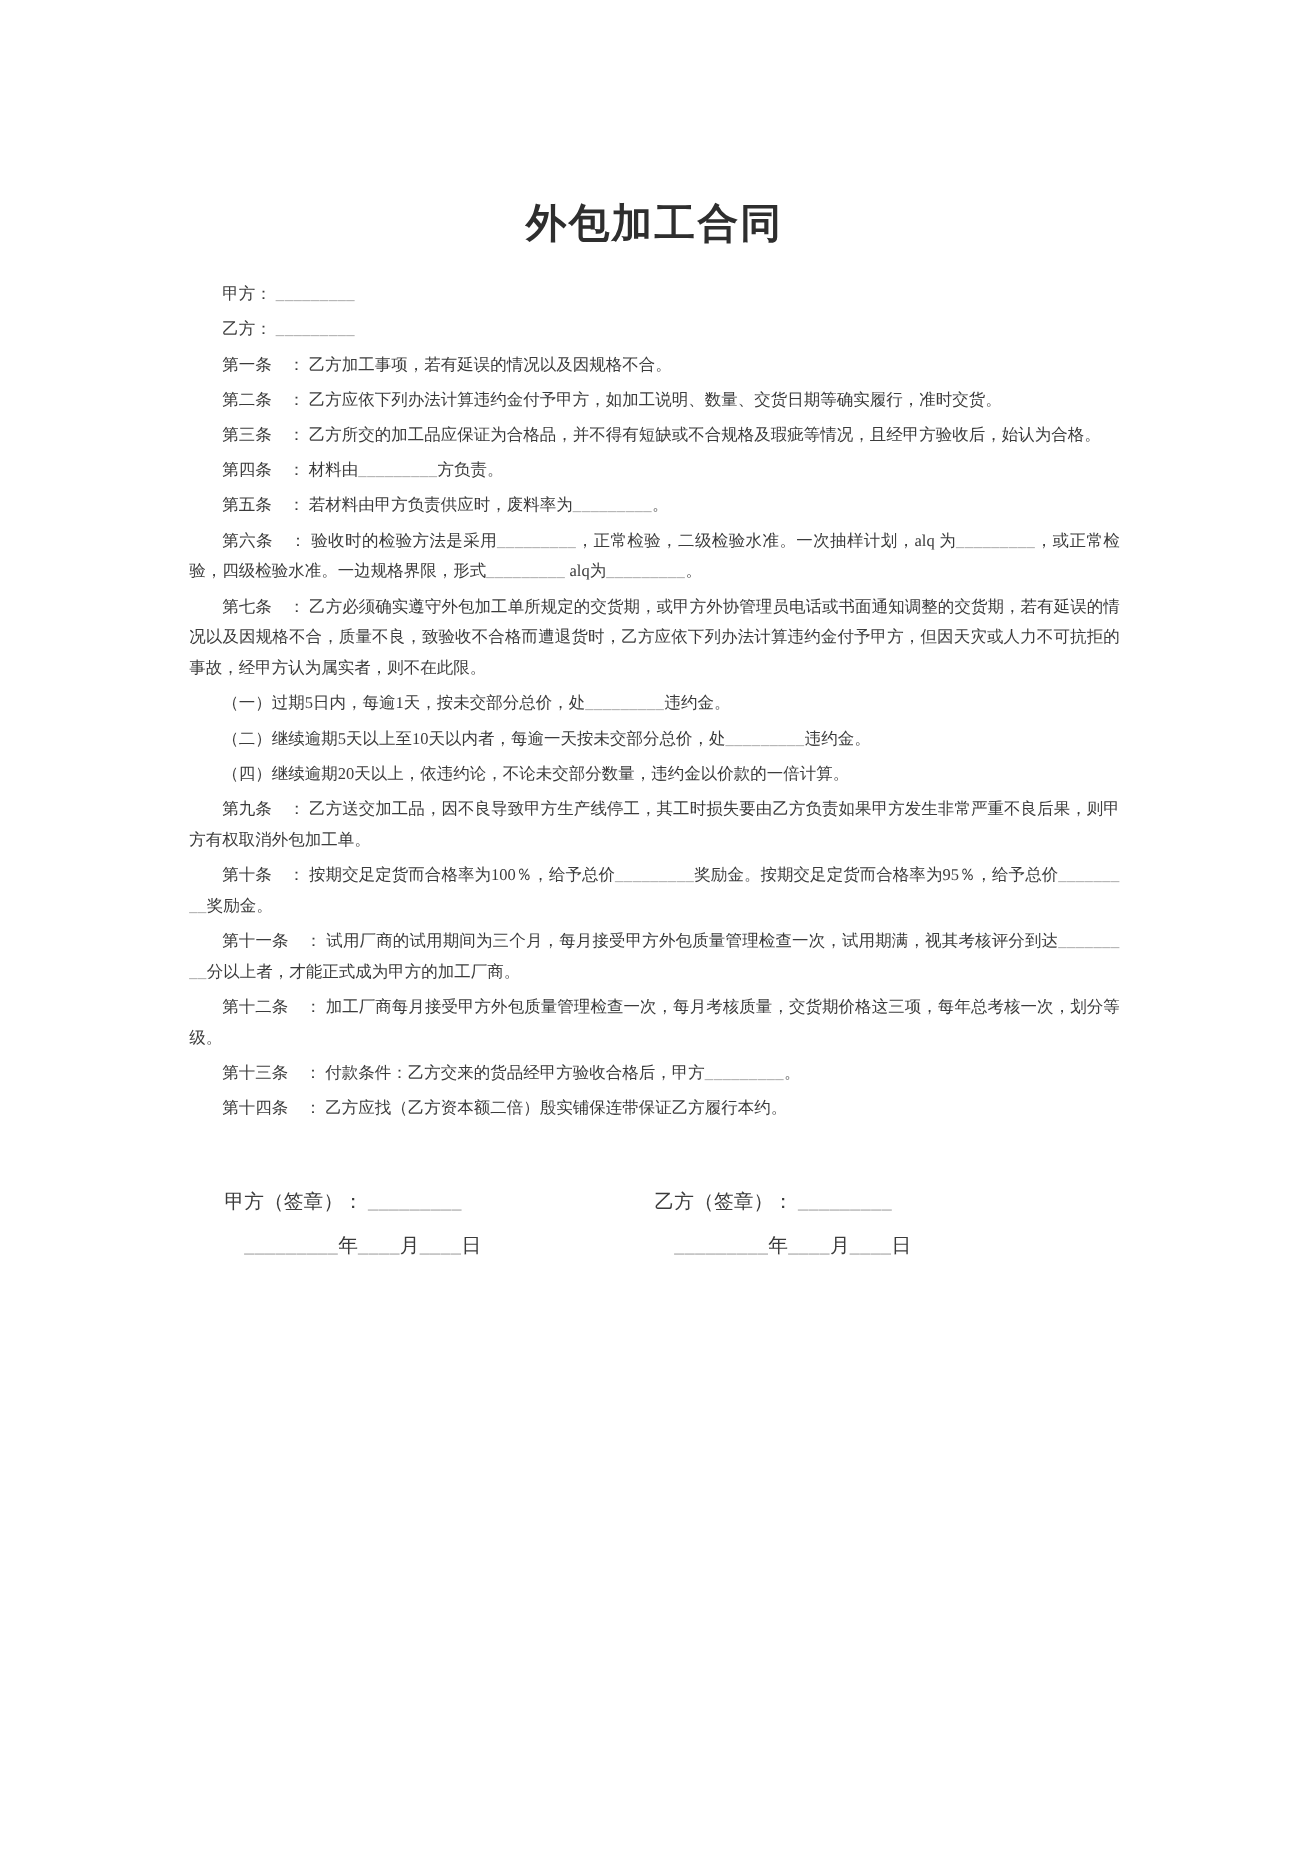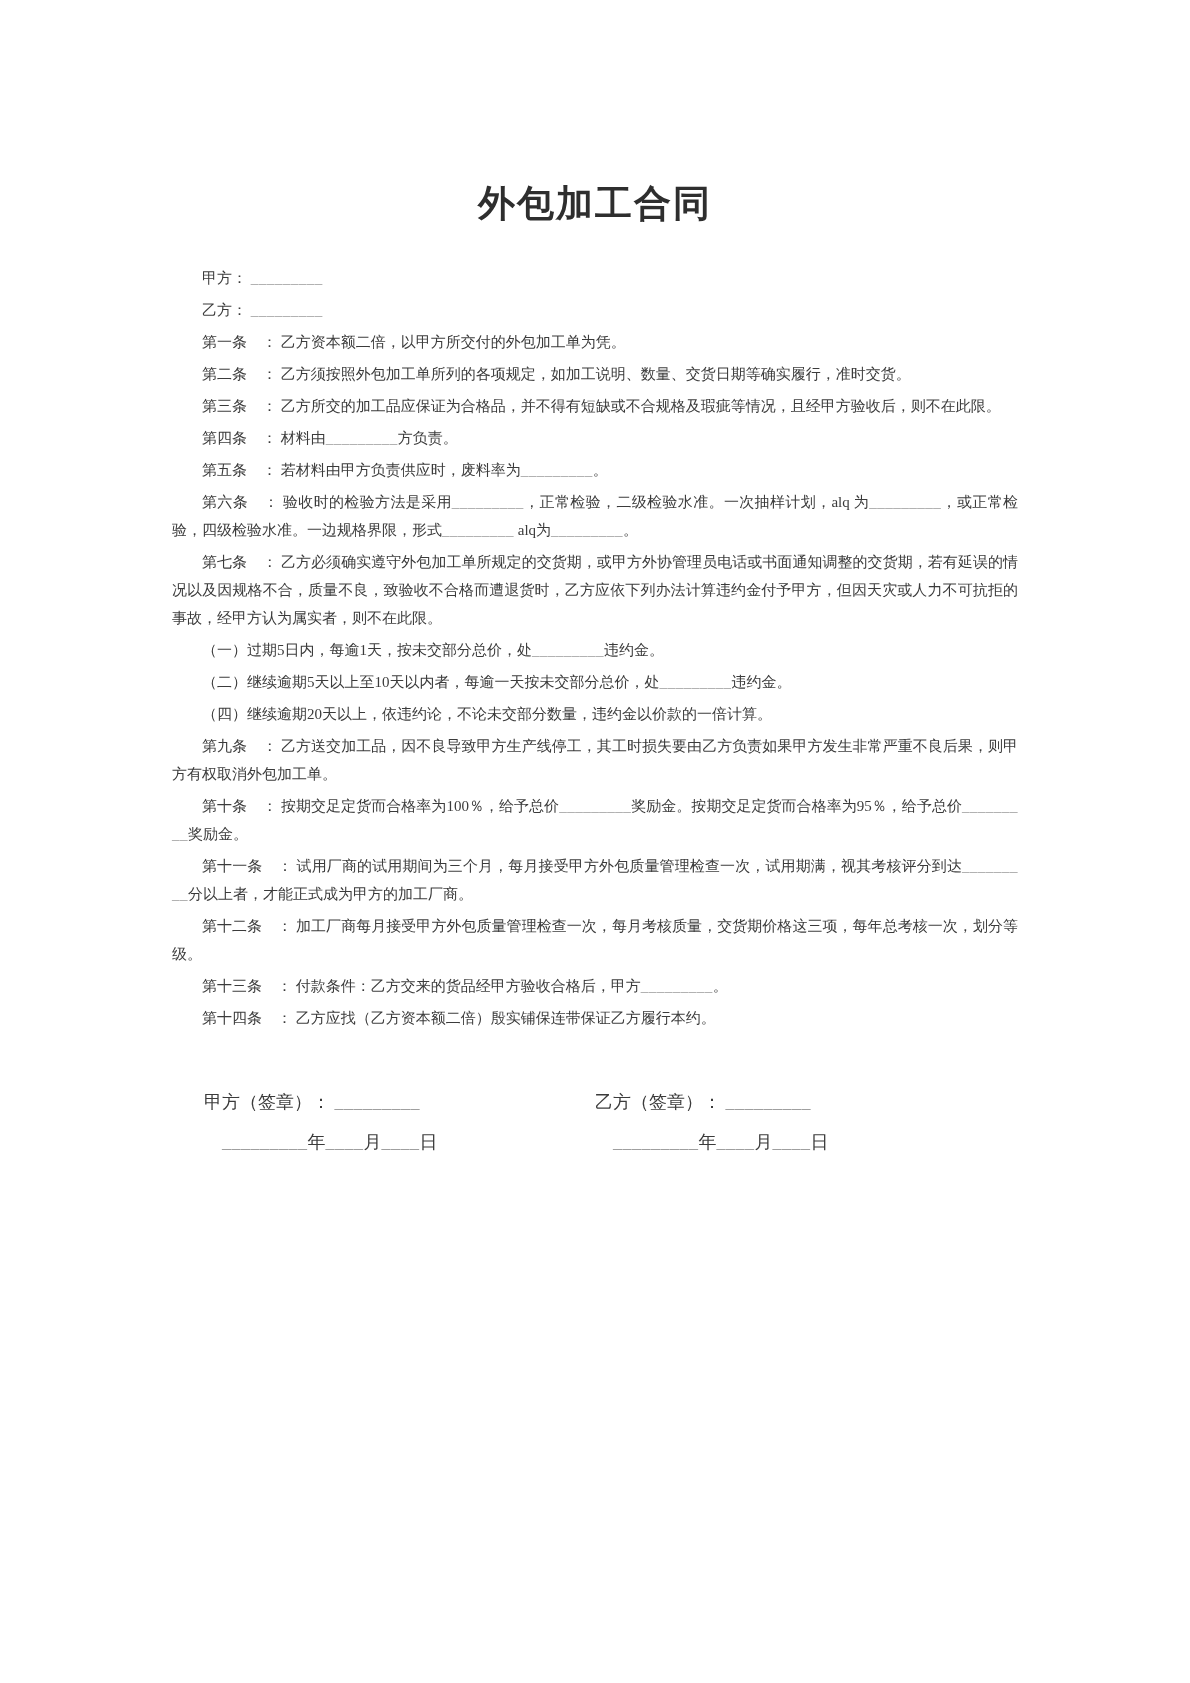--- a/index.html
+++ b/index.html
@@ -15,21 +15,21 @@
     color: #3b3b3b;
   }
   .page {
     box-sizing: border-box;
     width: 1190px;
     height: 1683px;
     padding: 180px 168px 0 168px;
     background: #ffffff;
   }
   .doc-title {
-    margin: 0 0 36px 0;
+    margin: 0 0 26px 0;
     font-size: 37px;
     line-height: 48px;
     font-weight: bold;
     text-align: center;
     letter-spacing: 2px;
     color: #2e2e2e;
   }
   .para {
     margin: 4px;
     font-size: 15px;
@@ -69,25 +69,25 @@
 <div class="page">
 
   <h1 class="doc-title">外包加工合同</h1>
 
   <div class="doc-body">
 
       <p class="para">甲方： <span class="blank">_________</span></p>
 
       <p class="para">乙方： <span class="blank">_________</span></p>
 
-      <p class="para">第一条　： 乙方资本额二倍，以甲方所交付的外包加工单为凭。</p>
+      <p class="para">第一条　： 乙方加工事项，若有延误的情况以及因规格不合。</p>
 
-      <p class="para">第二条　： 乙方须按照外包加工单所列的各项规定，如加工说明、数量、交货日期等确实履行，准时交货。</p>
+      <p class="para">第二条　： 乙方应依下列办法计算违约金付予甲方，如加工说明、数量、交货日期等确实履行，准时交货。</p>
 
-      <p class="para">第三条　： 乙方所交的加工品应保证为合格品，并不得有短缺或不合规格及瑕疵等情况，且经甲方验收后，则不在此限。</p>
+      <p class="para">第三条　： 乙方所交的加工品应保证为合格品，并不得有短缺或不合规格及瑕疵等情况，且经甲方验收后，始认为合格。</p>
 
       <p class="para">第四条　： 材料由<span class="blank">_________</span>方负责。</p>
 
       <p class="para">第五条　： 若材料由甲方负责供应时，废料率为<span class="blank">_________</span>。</p>
 
       <p class="para">第六条　： 验收时的检验方法是采用<span class="blank">_________</span>，正常检验，二级检验水准。一次抽样计划，alq 为<span class="blank">_________</span>，或正常检验，四级检验水准。一边规格界限，形式<span class="blank">_________</span> alq为<span class="blank">_________</span>。</p>
 
       <p class="para">第七条　： 乙方必须确实遵守外包加工单所规定的交货期，或甲方外协管理员电话或书面通知调整的交货期，若有延误的情况以及因规格不合，质量不良，致验收不合格而遭退货时，乙方应依下列办法计算违约金付予甲方，但因天灾或人力不可抗拒的事故，经甲方认为属实者，则不在此限。</p>
 
       <p class="para">（一）过期5日内，每逾1天，按未交部分总价，处<span class="blank">_________</span>违约金。</p>

